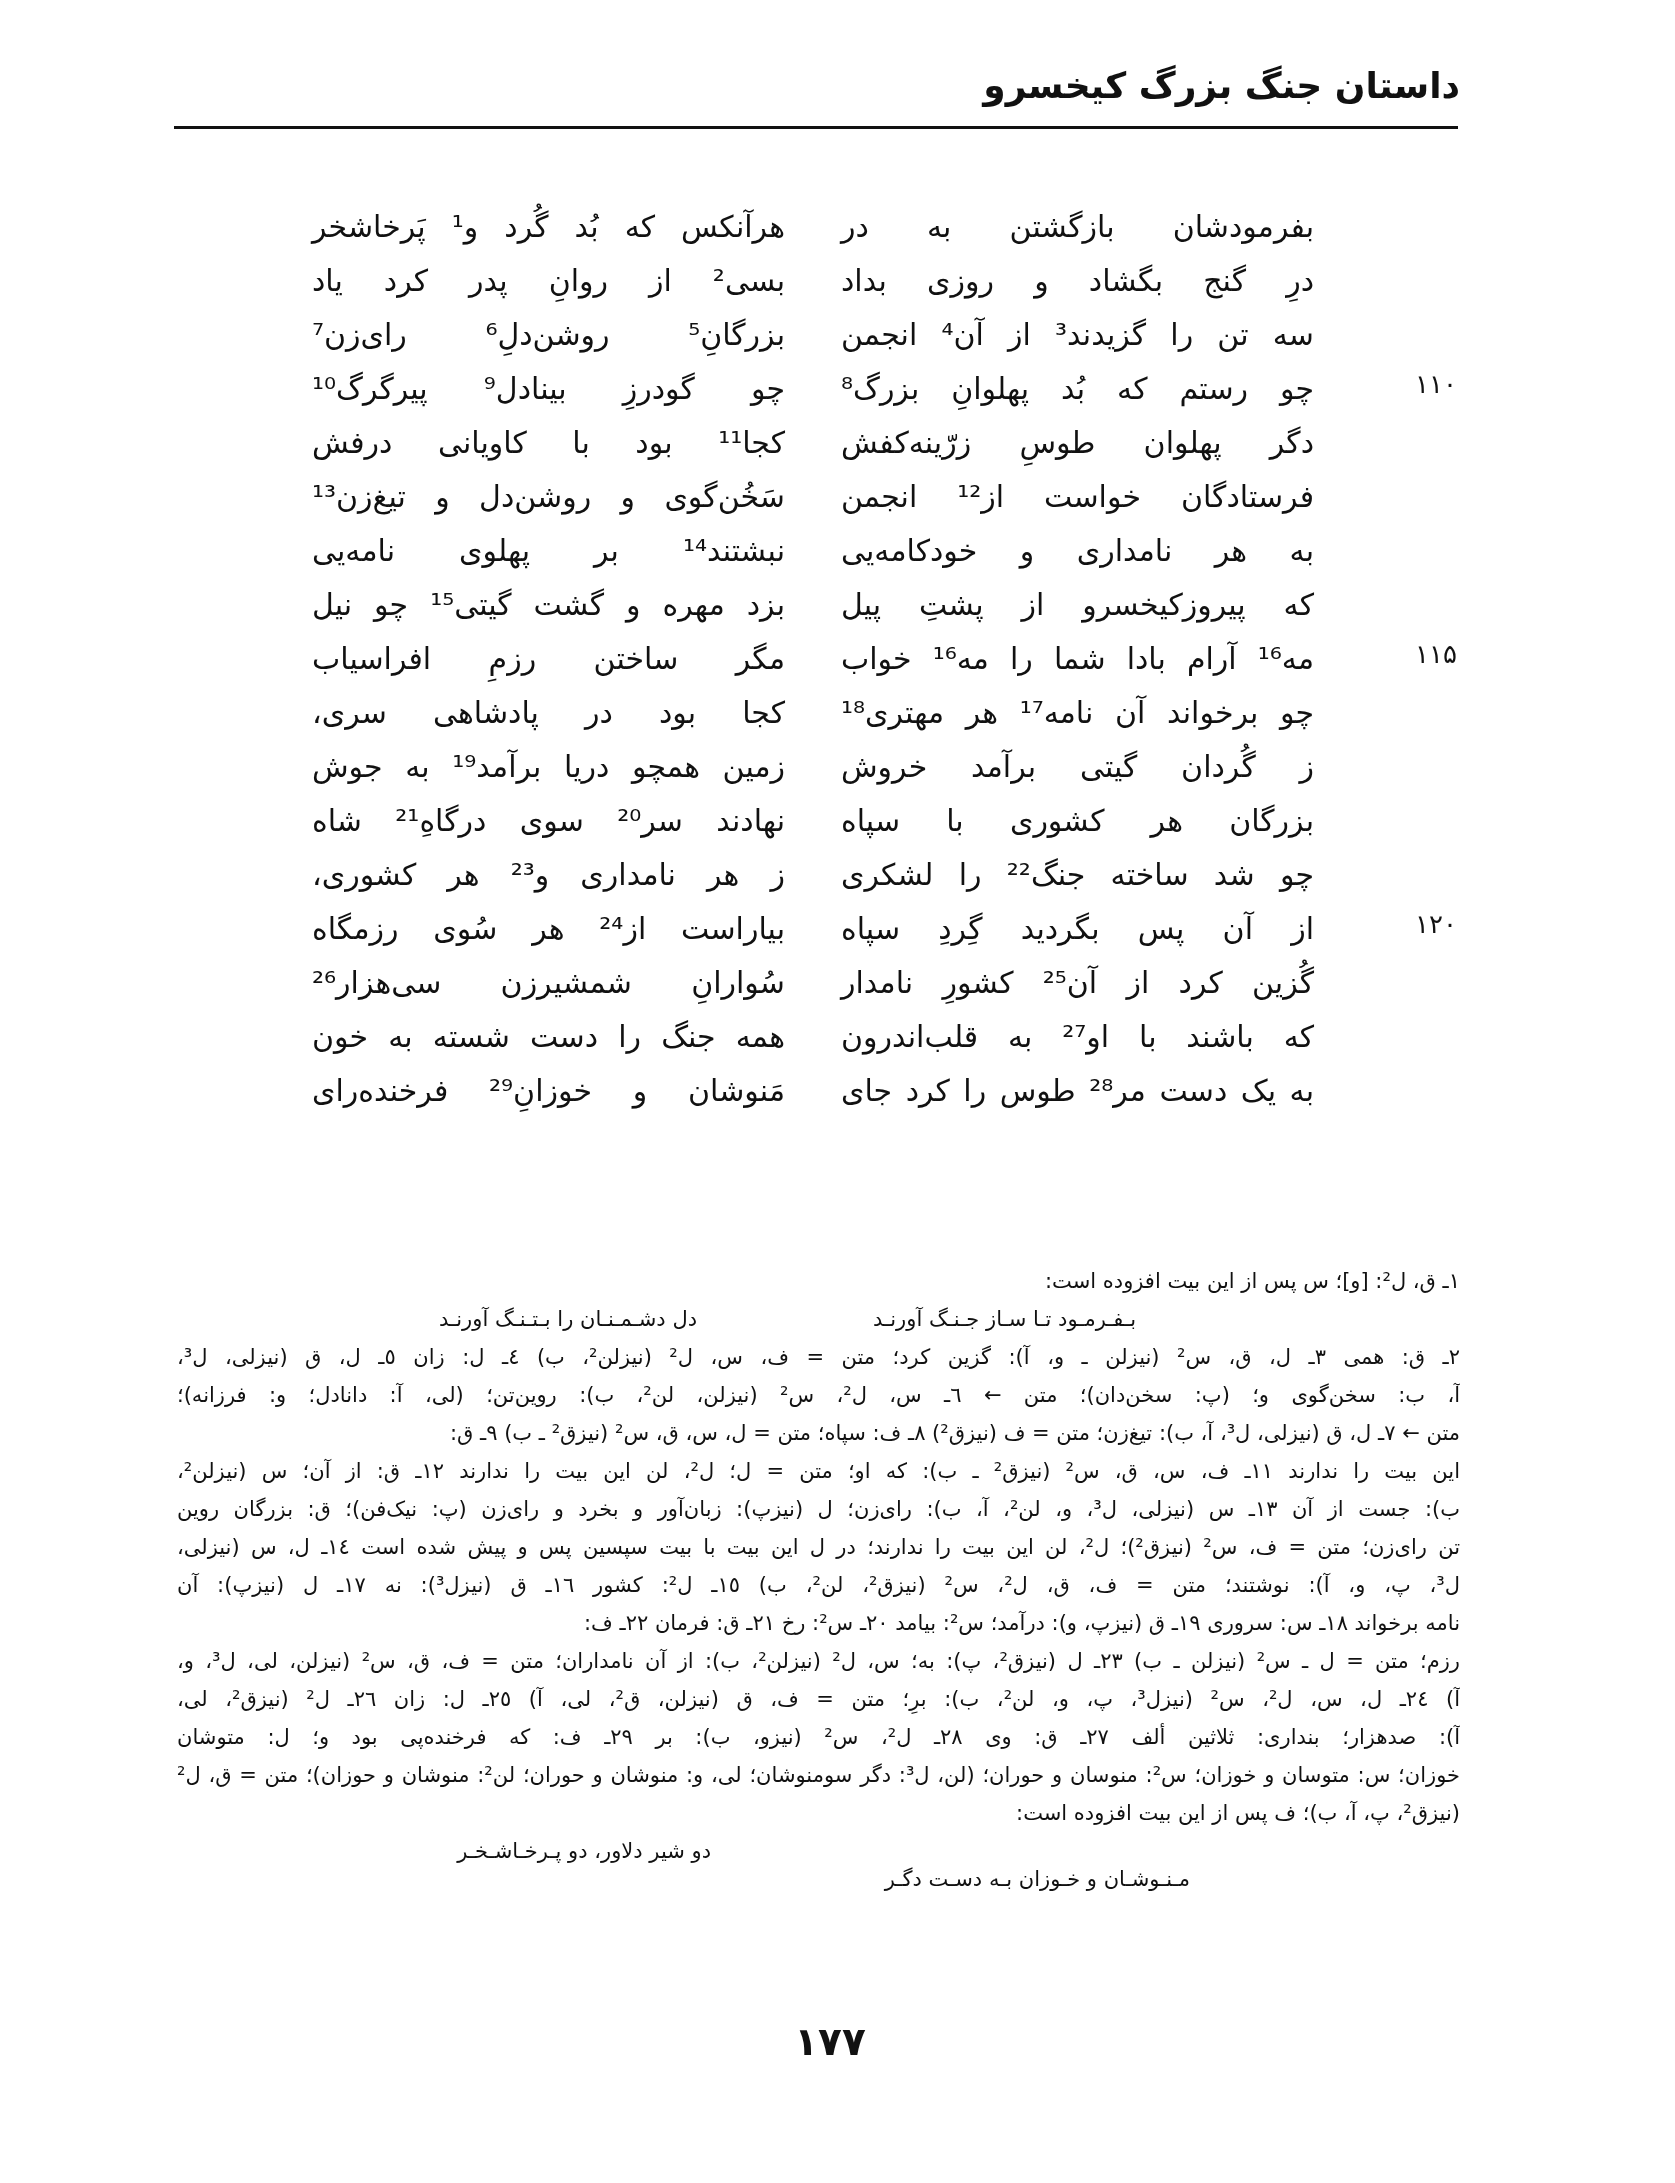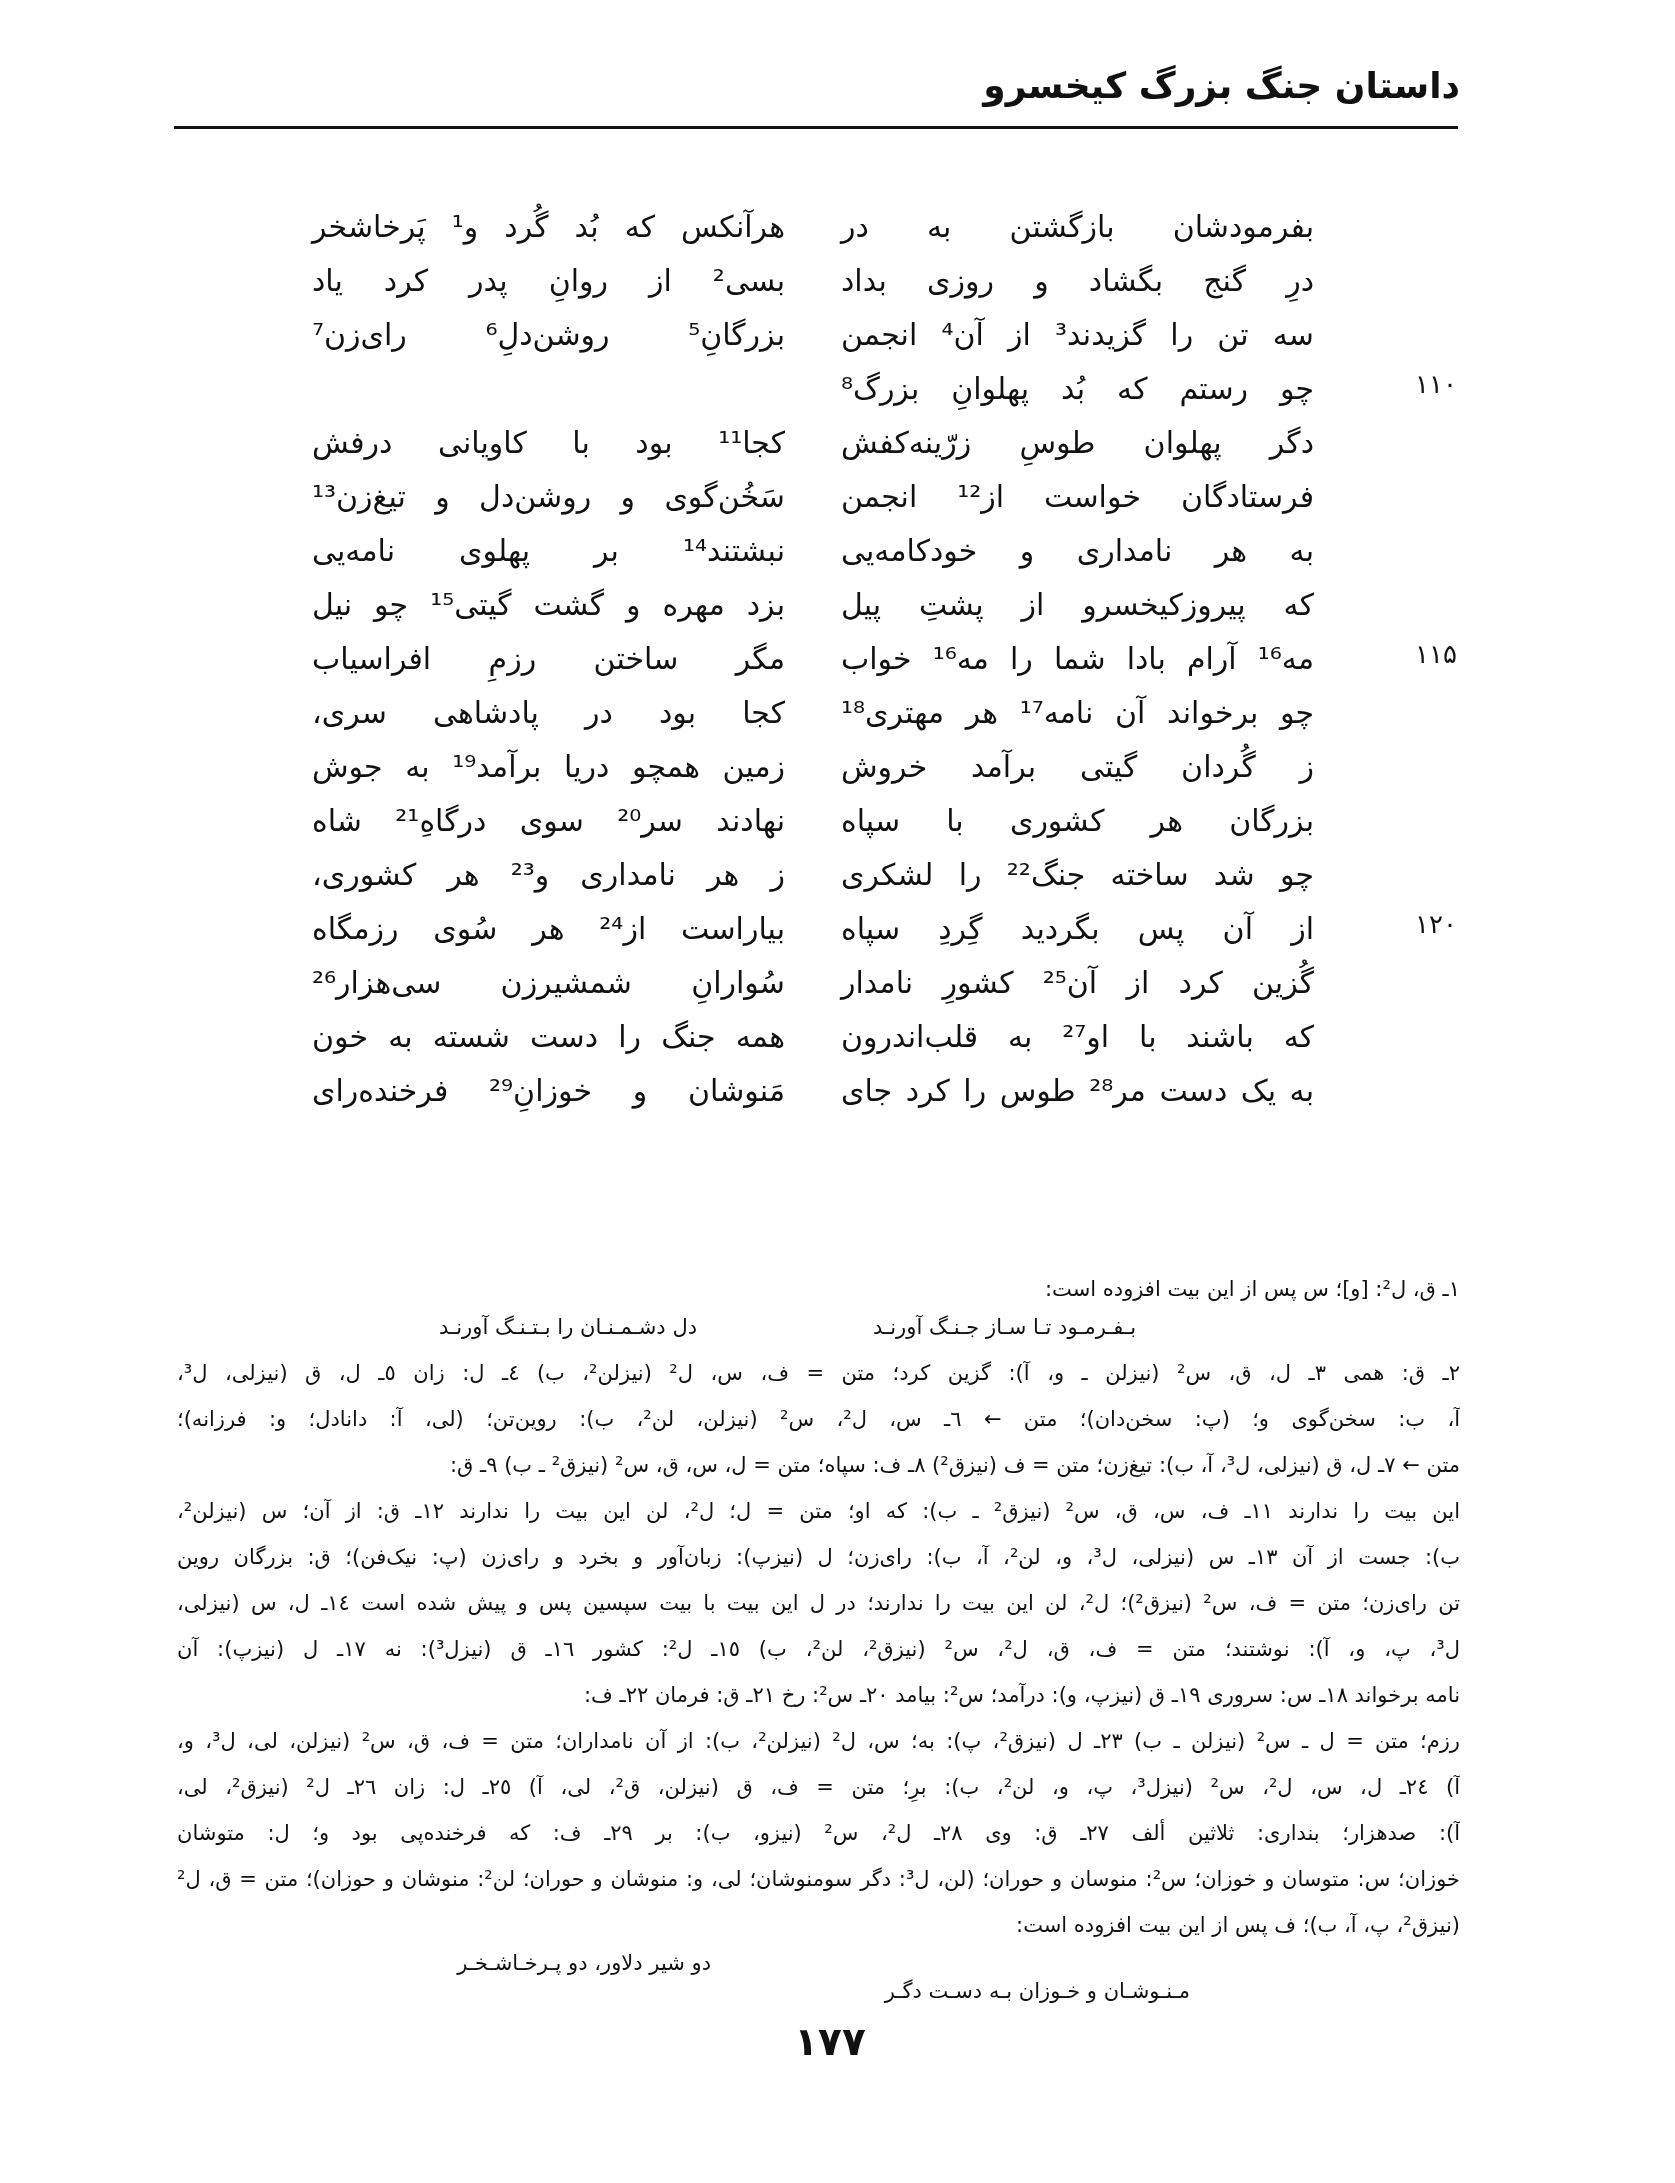--- a/index.html
+++ b/index.html
@@ -7,21 +7,21 @@
          font-family: "DejaVu Sans", sans-serif; color: #111; direction: rtl; }
   .header-title { position: absolute; top: 65px; right: 216px; font-size: 36px; font-weight: bold; white-space: nowrap; margin-left: 42px; }
   .header-rule { position: absolute; top: 126px; left: 174px; width: 1284px; height: 3.4px; background: #111; }
   .verses { position: absolute; top: 203px; left: 0; width: 1676px; }
   .verse-row { position: relative; height: 54px; }
   .hemi { position: absolute; top: 0; font-size: 30px; white-space: nowrap; text-align: justify; text-align-last: justify; line-height: 47px; }
   .hemi-a { right: 362px; width: 473px; }
   .hemi-b { right: 891px; width: 473px; }
   .verse-num { position: absolute; top: 4px; right: 203px; font-size: 26px; width: 74px; text-align: center; }
   .footnotes { position: absolute; top: 1262px; right: 216px; width: 1283px; font-size: 21px; line-height: 38px; }
-  .fn-line { white-space: nowrap; overflow: hidden; text-align: justify; text-align-last: justify; height: 38px; margin-top: 8px; }
+  .fn-line { white-space: nowrap; overflow: hidden; text-align: justify; text-align-last: justify; height: 38px; }
   .fn-line.short { text-align-last: right; }
   .fn-couplet { position: relative; height: 38px; font-size: 21px; }
   .fn-couplet span { position: absolute; top: 0; white-space: nowrap; letter-spacing: 2.7px; }
   .page-num { position: absolute; top: 2019px; left: 776px; width: 108px; text-align: center; font-size: 39px; font-weight: bold; direction: ltr; }
 </style>
 </head>
 <body>
 
 <div>
   <div class="header-title">داستان جنگ بزرگ کیخسرو</div>
@@ -39,20 +39,21 @@
         <div class="hemi hemi-b">بسی² از روانِ پدر کرد یاد</div>
       </div>
       <div class="verse-row">
         <div class="verse-num"></div>
         <div class="hemi hemi-a">سه تن را گزیدند³ از آن⁴ انجمن</div>
         <div class="hemi hemi-b">بزرگانِ⁵ روشن‌دلِ⁶ رای‌زن⁷</div>
       </div>
       <div class="verse-row">
         <div class="verse-num">۱۱۰</div>
         <div class="hemi hemi-a">چو رستم که بُد پهلوانِ بزرگ⁸</div>
+        <div class="hemi hemi-b">چو گودرزِ بینادل⁹ پیرگرگ¹⁰</div>
       </div>
       <div class="verse-row">
         <div class="verse-num"></div>
         <div class="hemi hemi-a">دگر پهلوان طوسِ زرّینه‌کفش</div>
         <div class="hemi hemi-b">کجا¹¹ بود با کاویانی درفش</div>
       </div>
       <div class="verse-row">
         <div class="verse-num"></div>
         <div class="hemi hemi-a">فرستادگان خواست از¹² انجمن</div>
         <div class="hemi hemi-b">سَخُن‌گوی و روشن‌دل و تیغ‌زن¹³</div>

